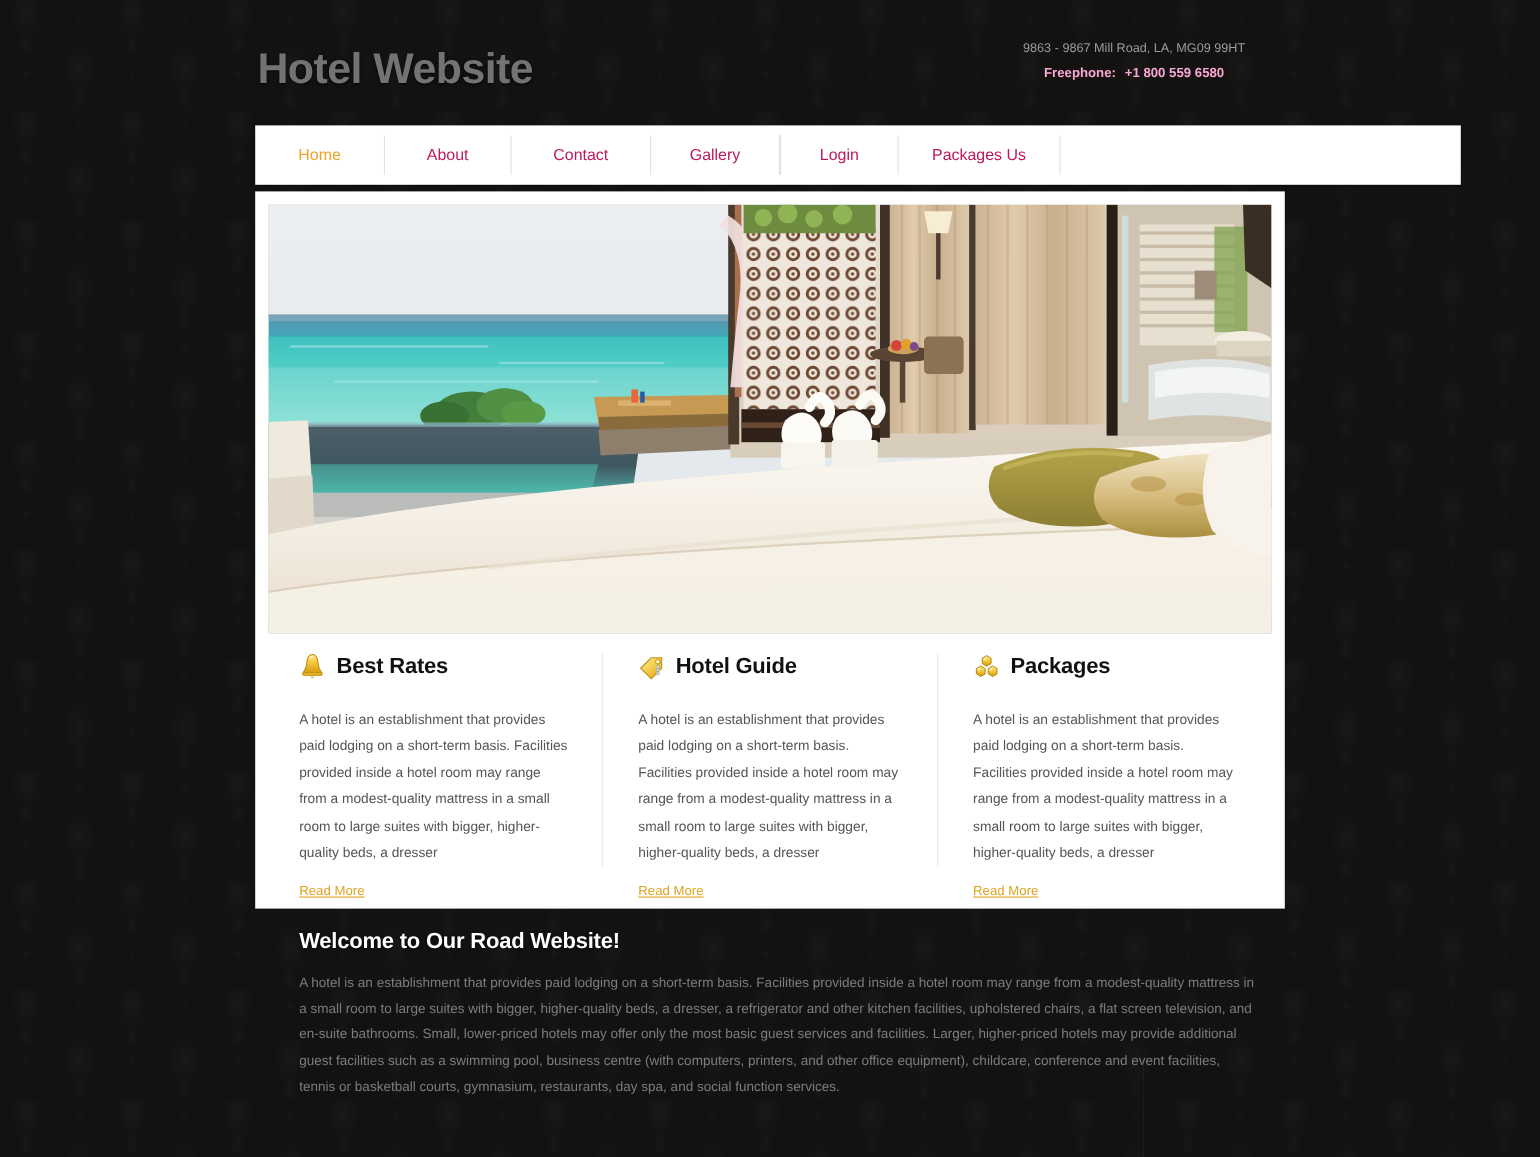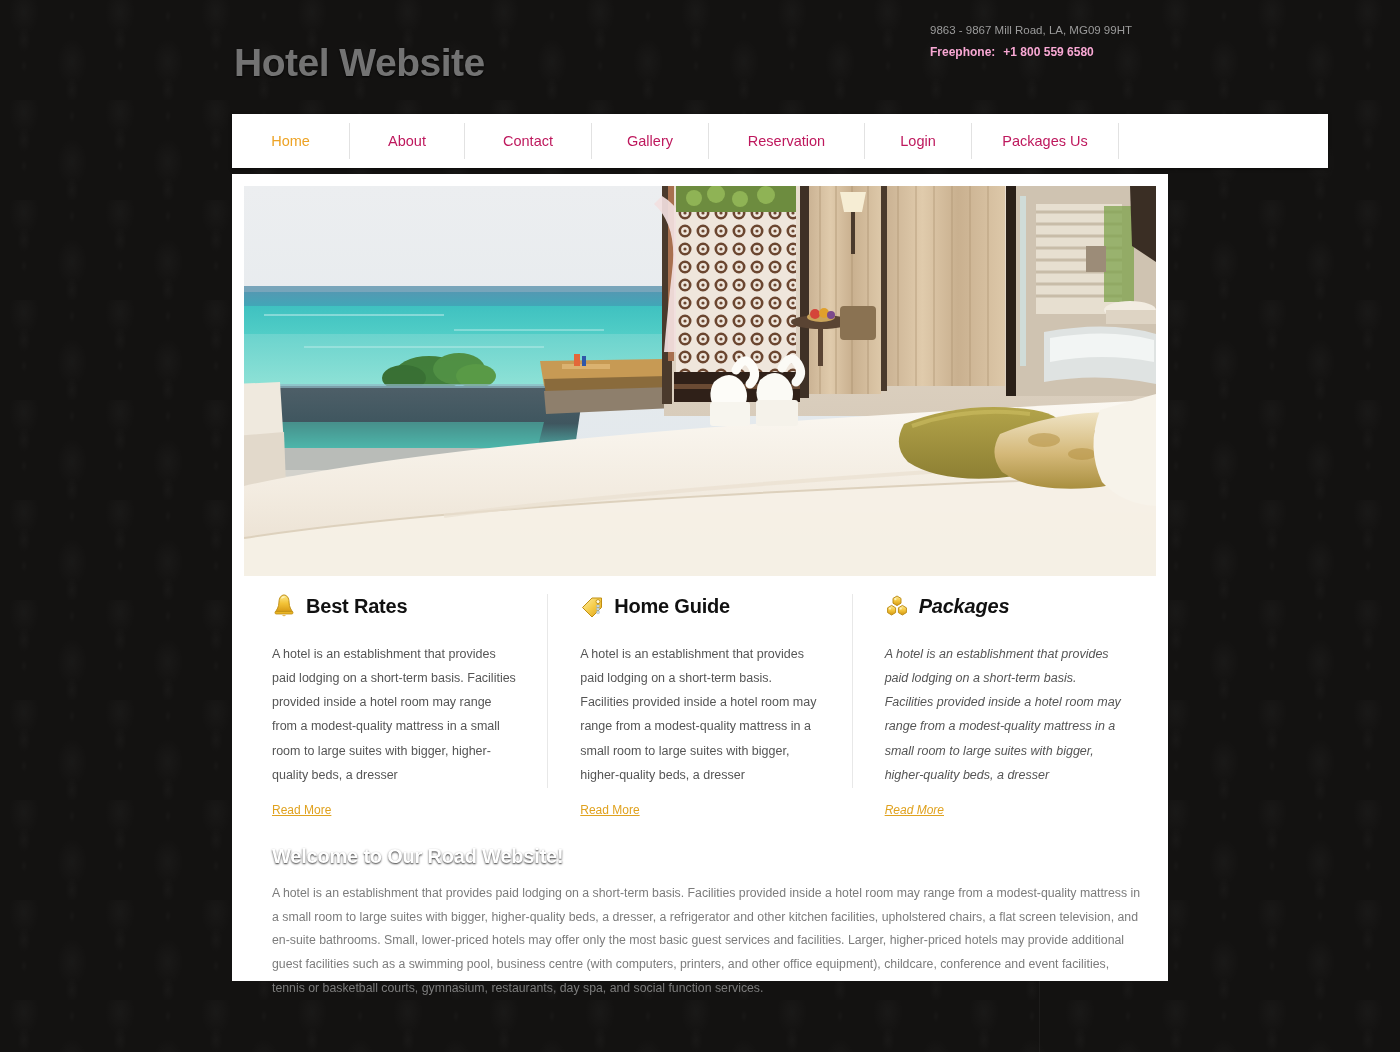--- a/index.html
+++ b/index.html
@@ -22,21 +22,21 @@
 
   .page { position:relative; width:1400px; height:1052px; }
 
   
   .header { position:absolute; left:0; top:0; width:1400px; height:113px; }
   .logo {
     position:absolute; left:234px; top:41px;
     font-size:39px; font-weight:bold; color:#737373; letter-spacing:-0.5px;
     text-shadow: 0 1px 2px rgba(0,0,0,0.9);
   }
-  .contact { position:absolute; right:268px; top:22px; text-align:left; }
+  .contact { position:absolute; right:268px; top:36px; text-align:center; }
   .addr { font-size:11.5px; color:#9b9b9b; line-height:1.5; }
   .phone-row { margin-top:6px; font-size:12px; color:#f9a8d4; font-weight:bold; }
   .phone-row .num { font-weight:bold; margin-left:8px; }
 
   
   .navbar {
     position:absolute; left:232px; top:114px; width:1096px; height:54px;
     background:#ffffff; display:flex; align-items:center;
     box-shadow:0 1px 3px rgba(0,0,0,0.5);
   }
@@ -51,39 +51,39 @@
   .nav-item.w-about { width:114px; }
   .nav-item.w-services { width:126px; }
   .nav-item.w-gallery { width:116px; }
   .nav-item.w-reservation { width:155px; }
   .nav-item.w-login { width:106px; }
   .nav-item.w-contact { width:146px; }
   .nav-tail { flex:1 1 auto; }
 
   
   .content-panel {
-    position:absolute; left:232px; top:174px; width:936px; height:807px;
+    position:absolute; left:232px; top:174px; width:936px; height:652px;
     background:#ffffff;
   }
 
   
   .hero {
     position:absolute; left:12px; top:12px; width:912px; height:390px;
     overflow:hidden; background:#cfd6d8;
   }
   .hero-canvas { position:absolute; inset:0; }
 
   
   .features {
     position:absolute; left:12px; top:414px; width:912px; height:218px;
     display:flex;
   }
   .feature { position:relative; width:311px; padding:0 28px 0 28px; }
   .feature.mid { padding-left:32px; }
-  .feature.last { padding-left:32px;font-style:italic; }
+  .feature.last { padding-left:32px; }
   .feat-sep { width:1px; background:#e8e8e8; margin:6px 0 18px 0; flex:0 0 1px; }
 
   .feat-head { display:flex; align-items:center; gap:10px; height:36px; }
   .feat-title { font-size:20px; font-weight:bold; color:#111111; letter-spacing:-0.2px; }
   .feat-body {
     margin-top:18px; font-size:12.5px; line-height:1.93; color:#555555;
   }
   .read-more {
     display:inline-block; margin-top:16px; font-size:12px; color:#e0a21f;
     text-decoration:underline; cursor:pointer;
@@ -125,21 +125,20 @@
 
   <nav class="navbar">
     <a class="nav-item active w-home">Home</a>
     <div class="nav-sep"></div>
     <a class="nav-item w-about">About</a>
     <div class="nav-sep"></div>
     <a class="nav-item w-services">Contact</a>
     <div class="nav-sep"></div>
     <a class="nav-item w-gallery">Gallery</a>
     <div class="nav-sep"></div>
-    <a class="nav-item w-reservation">Reservation</a>
     <div class="nav-sep"></div>
     <a class="nav-item w-login">Login</a>
     <div class="nav-sep"></div>
     <a class="nav-item w-contact">Packages Us</a>
     <div class="nav-sep"></div>
     <div class="nav-tail"></div>
   </nav>
 
   <div class="content-panel">
 
@@ -391,21 +390,21 @@
               <path d="M2.5 14.5 L12 5 L21.5 5 L21.5 14.5 L12 24 Z" fill="url(#tagg)" stroke="#c08e12" stroke-width="1"></path>
               <circle cx="18" cy="8.6" r="2" fill="#fffbe4" stroke="#c08e12" stroke-width="0.9"></circle>
               <path d="M18 11 L18 20" stroke="#b8860b" stroke-width="1.3" opacity="0.7"></path>
               <g fill="#cfe0ea" stroke="#8fa6b4" stroke-width="0.5">
                 <rect x="16.6" y="12" width="2.8" height="2.2" rx="0.6"></rect>
                 <rect x="16.6" y="15" width="2.8" height="2.2" rx="0.6"></rect>
                 <rect x="16.6" y="18" width="2.8" height="2.6" rx="0.8"></rect>
               </g>
             </svg>
           </span>
-          <span class="feat-title">Home Guide</span>
+          <span class="feat-title">Hotel Guide</span>
         </div>
         <div class="feat-body">A hotel is an establishment that provides paid lodging on a short-term basis. Facilities provided inside a hotel room may range from a modest-quality mattress in a small room to large suites with bigger, higher-quality beds, a dresser</div>
         <a class="read-more">Read More</a>
       </div>
 
       <div class="feat-sep"></div>
 
       <div class="feature last">
         <div class="feat-head">
           <span class="ico">

